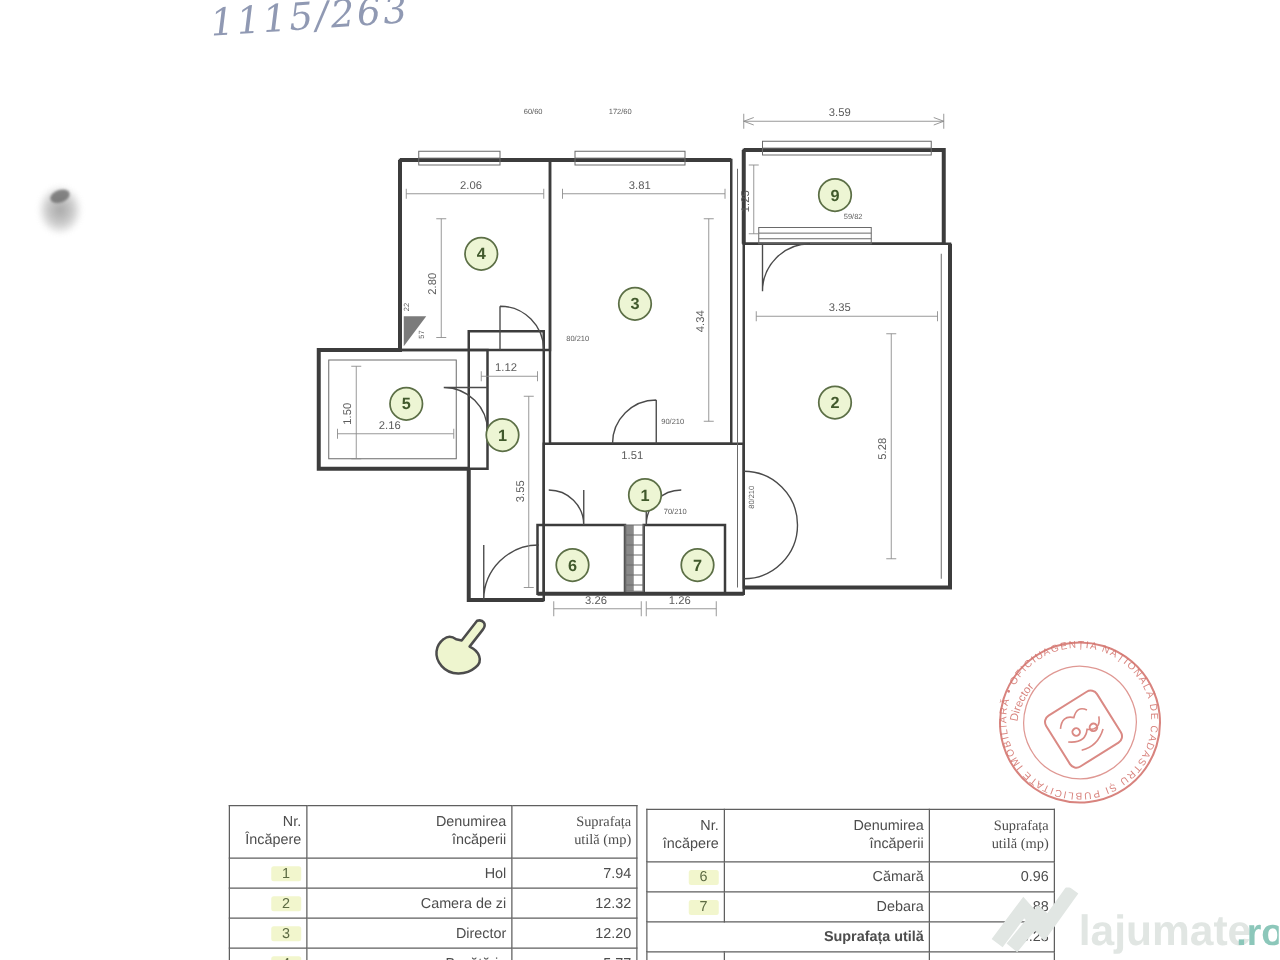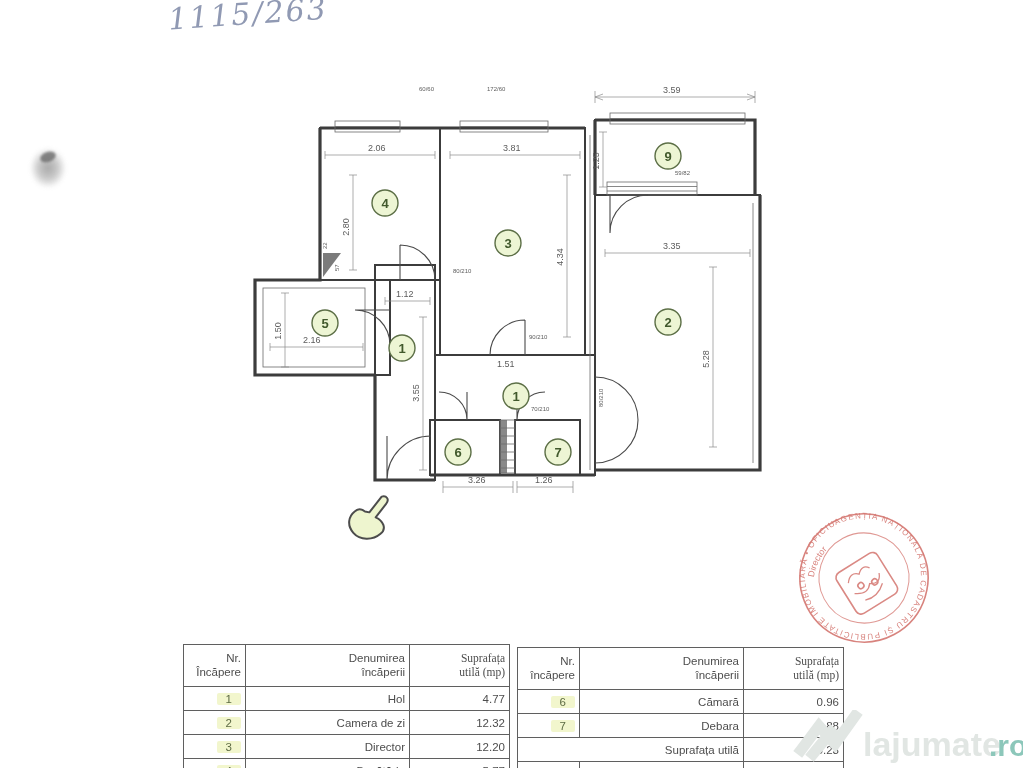--- a/index.html
+++ b/index.html
@@ -36,21 +36,21 @@
     font-size:11.5px;color:#4d4d4d;}
   .areas-table.left{left:183px;top:644px;}
   .areas-table.right{left:517px;top:647px;}
   .areas-table th,.areas-table td{border:1.6px solid #5f5f5f;text-align:right;
     padding:2px 4px;height:24px;box-sizing:border-box;}
   .areas-table th{font-weight:normal;white-space:pre-line;line-height:1.15;height:42px;}
   .col-nr{width:62px;}
   .col-name{width:164px;}
   .col-area{width:100px;font-family:Liberation Serif, serif;}
   .nr-hl{background:#f2f6cd;padding:0 9px;border-radius:2px;color:#5d6b43;}
-  .total-label{font-weight:normal;}
+  .total-label{font-weight:bold;}
 
   
   .stamp{position:absolute;left:772px;top:492px;opacity:.8;}
   .stamp text{fill:#c9534b;font-family:"Liberation Sans", sans-serif;}
 
   
   .watermark{position:absolute;left:793px;top:710px;}
   .watermark text{font-family:"Liberation Sans", sans-serif;font-weight:bold;}
 
   
@@ -243,21 +243,21 @@
         <th class="col-name">Denumirea
 încăperii</th>
         <th class="col-area">Suprafața
 utilă (mp)</th>
       </tr>
     </thead>
     <tbody>
       <tr>
         <td><span class="nr-hl">1</span></td>
         <td>Hol</td>
-        <td>4.77</td>
+        <td>7.94</td>
       </tr>
       <tr>
         <td><span class="nr-hl">2</span></td>
         <td>Camera de zi</td>
         <td>12.32</td>
       </tr>
       <tr>
         <td><span class="nr-hl">3</span></td>
         <td>Director</td>
         <td>12.20</td>

